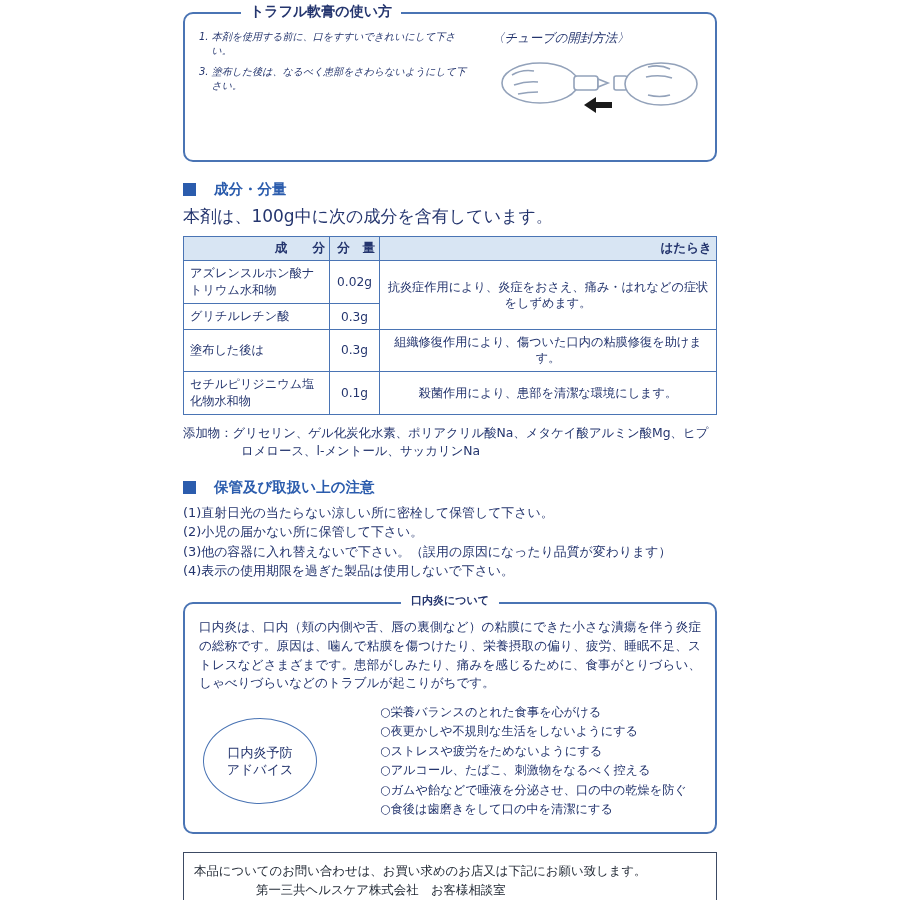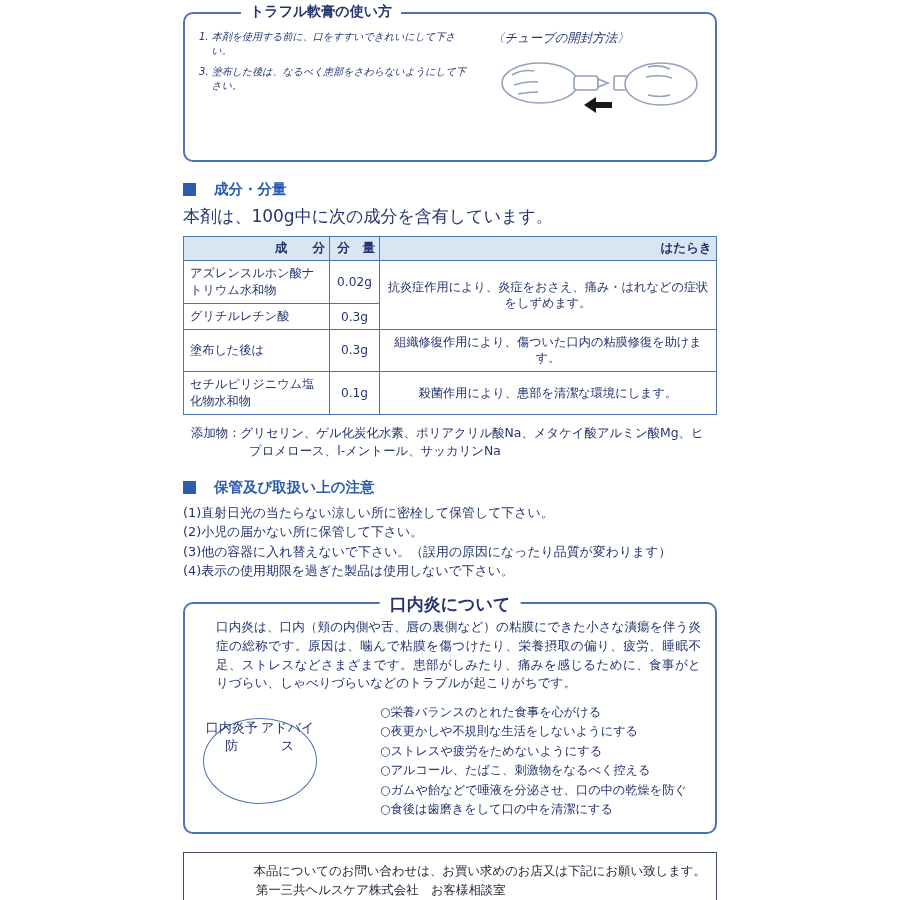--- a/index.html
+++ b/index.html
@@ -41,50 +41,50 @@
   .intro-line{font-size:17px;margin:2px 0 8px;}
 
   
   .ing-table{border-collapse:collapse;width:100%;font-size:12.2px;}
   .ing-table th,.ing-table td{border:1.5px solid var(--blue);padding:4px 6px;vertical-align:middle;}
   .ing-table th{background:var(--thbg);font-weight:bold;text-align:right;font-size:12.6px;padding:3px 4px;}
   td.c-name{width:146px;text-align:left;}
   td.c-amt{width:50px;text-align:center;}
   td.c-eff{text-align:center;line-height:1.35;margin-left:12px;}
 
-  .additives{font-size:12.4px;line-height:1.45;margin:9px 8px 2px;
+  .additives{font-size:12.4px;line-height:1.45;margin:9px 0 2px;
     padding-left:58px;text-indent:-58px;}
 
   
   .storage-item{font-size:12.9px;line-height:1.5;padding-left:1.9em;text-indent:-1.9em;}
 
   
   .stoma-box{
     position:relative;border:2px solid var(--blue);border-radius:10px;
     margin-top:22px;padding:14px 14px 12px;
   }
   .stoma-title{
     position:absolute;top:-11px;left:50%;transform:translateX(-50%);
-    background:#fff;padding:0 10px;font-weight:bold;font-size:17px;white-space:nowrap;
+    background:#fff;padding:0 10px;font-weight:bold;font-size:11px;white-space:nowrap;
   }
-  .stoma-body{font-size:12.6px;line-height:1.48;text-align:justify;margin-left:17px;}
+  .stoma-body{font-size:12.6px;line-height:1.48;text-align:justify;}
   .advice-row{display:flex;align-items:center;gap:16px;margin-top:10px;padding-left:4px;}
   .advice-circle{
     flex:0 0 114px;height:86px;border:1.6px solid var(--blue);border-radius:50%;
-    display:flex;flex-direction:row;align-items:flex-start;justify-content:center;
+    display:flex;flex-direction:column;align-items:center;justify-content:center;
     font-size:13px;line-height:1.35;text-align:center;
   }
   .tips{font-size:12.2px;line-height:1.6;margin-left:47px;}
 
   
   .contact-box{
     border:1.5px solid #3c4a63;margin-top:18px;padding:8px 10px 9px;
     font-size:12.4px;color:var(--dark);line-height:1.55;
   }
-  .contact-intro{text-align:right;}
+  .contact-intro{text-align:left;}
   .contact-company{margin-left:62px;}
 </style>
 </head>
 <body>
 
 <div class="page">
 
   <div class="usage-box">
     <div class="box-title">トラフル軟膏の使い方</div>
     <div class="usage-steps">

